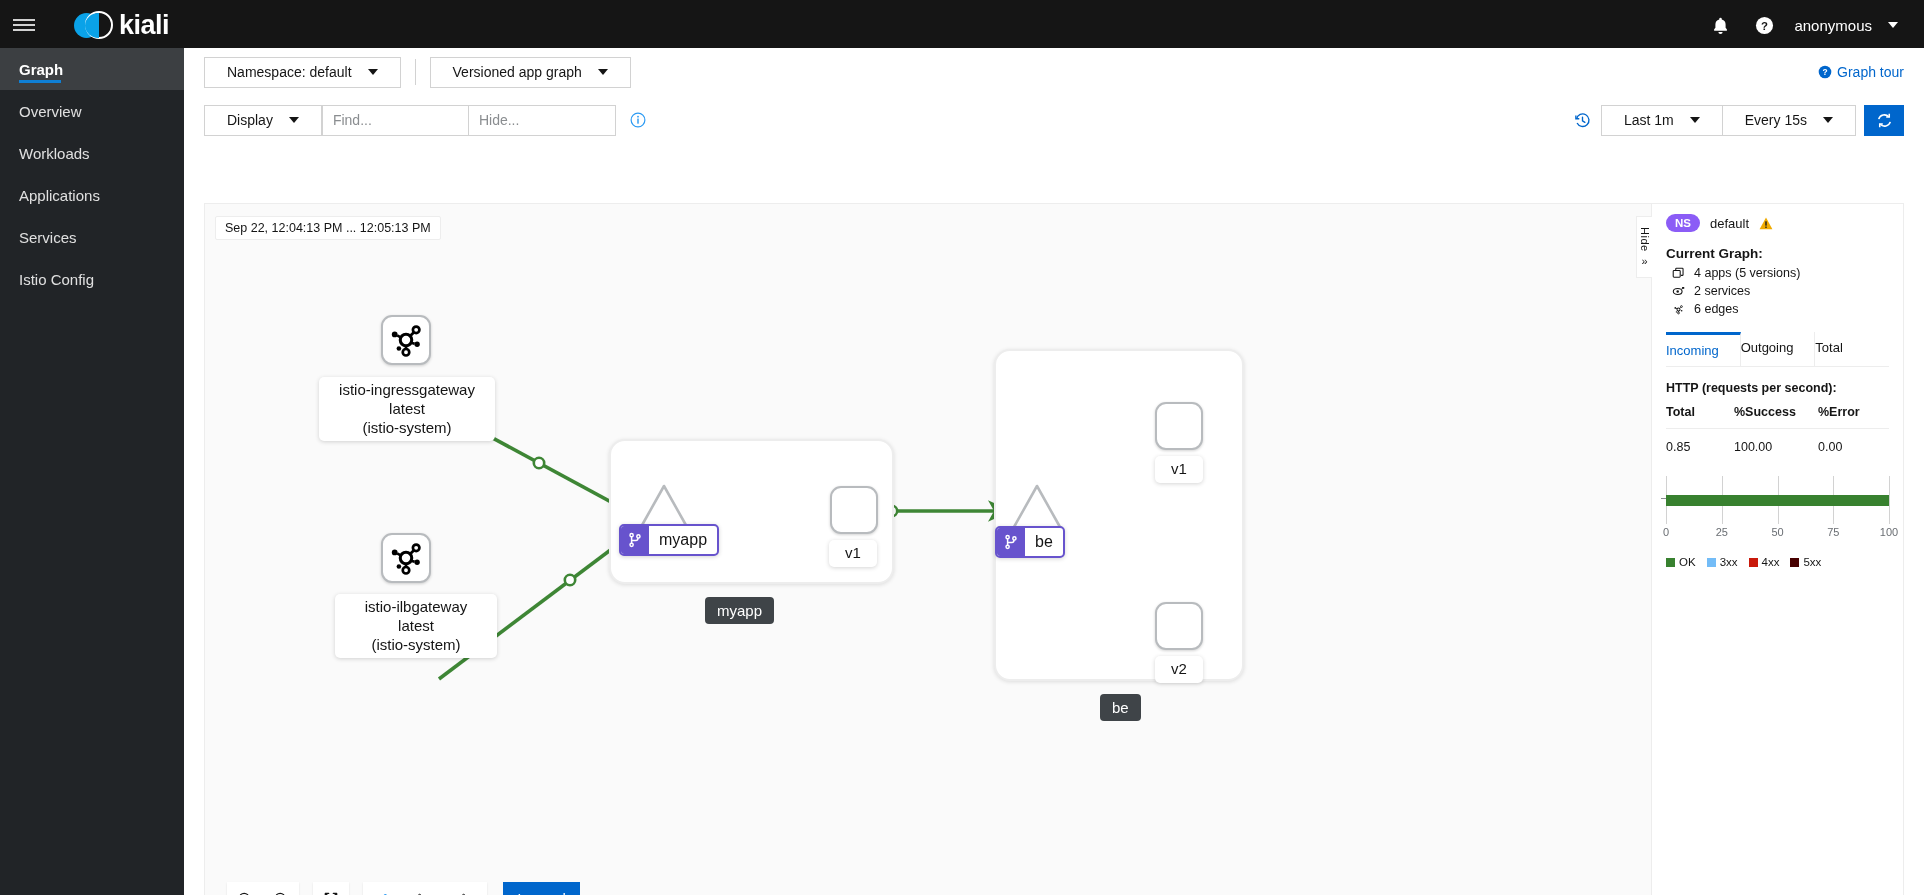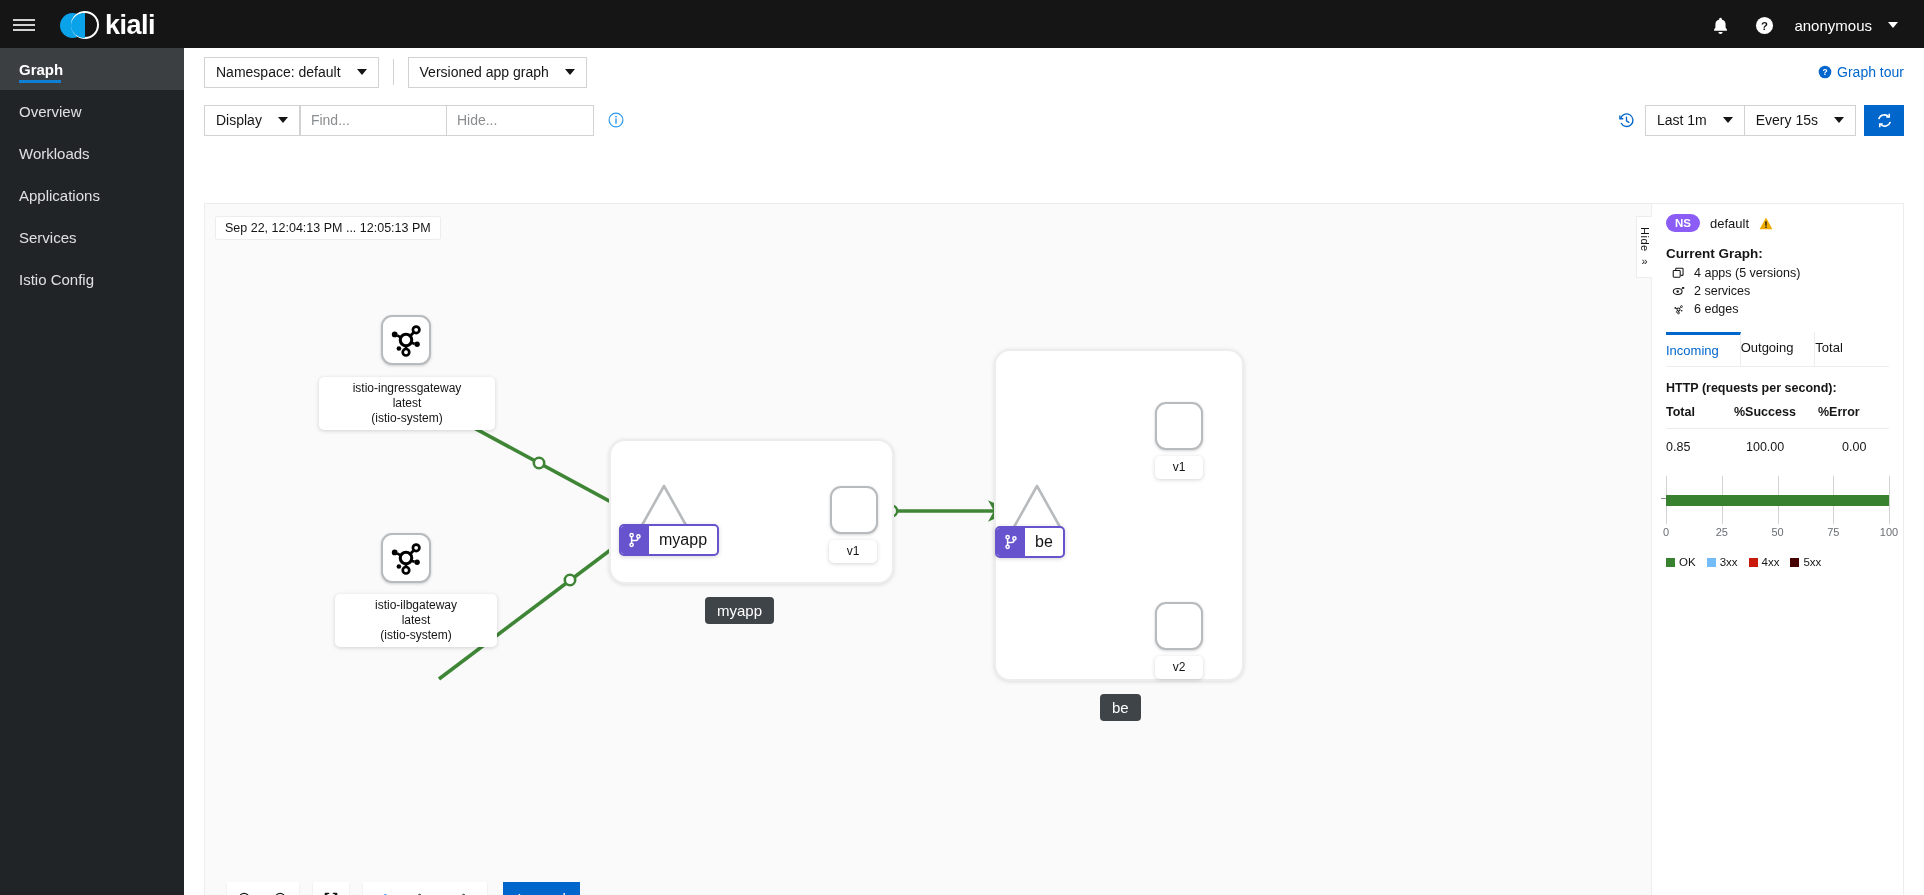--- a/index.html
+++ b/index.html
@@ -5,21 +5,21 @@
   * { box-sizing: border-box; margin: 0; padding: 0; }
   html, body {
     width: 1924px; height: 895px;
     font-family: "Liberation Sans", sans-serif;
     background: #fff; overflow: hidden;
   }
 
   
   .masthead {
     position: absolute; top: 0; left: 0; width: 1924px; height: 50px;
-    background: #151515; display: flex; align-items: center;
+    background: #151515; display: flex; align-items: center; gap: 14px;
   }
   .hamburger { width: 48px; height: 48px; display:flex; align-items:center; justify-content:center; cursor:pointer; }
   .hamburger span { display:block; width:22px; height:2px; background:#d2d2d2; margin:3px 0; }
   .brand { display:flex; align-items:center; gap:9px; margin-left: 12px; }
   .brand-logo { position:relative; width:36px; height:31px; }
   .brand-logo .c1 {
     position:absolute; left:0; top:3px; width:25px; height:25px; border-radius:50%;
     background:#0aa2e8;
   }
   .brand-logo .c2 {
@@ -55,21 +55,21 @@
   .main { position:absolute; top:48px; left:184px; width:1740px; height:847px; background:#fff; }
 
   .toolbar-row1 {
     height:48px; display:flex; align-items:center; padding:0 20px; gap:0;
   }
   .toolbar-row2 {
     height:48px; display:flex; align-items:center; padding:0 20px; gap:0;
   }
   .pf-select {
     height:31px; border:1px solid #d2d2d2; background:#fff; display:flex; align-items:center;
-    padding:0 11px; font-size:14px; color:#151515; cursor:pointer; gap:16px; white-space:nowrap;
+    padding:0 22px; font-size:14px; color:#151515; cursor:pointer; gap:16px; white-space:nowrap;
   }
   .pf-select .caret { width:0;height:0;border-left:5px solid transparent;border-right:5px solid transparent;border-top:6px solid #151515; }
   .vdivider { width:1px; height:26px; background:#d2d2d2; margin:0 14px; }
   .pf-input {
     height:31px; border:1px solid #d2d2d2; border-left:none; background:#fff;
     display:flex; align-items:center; padding:0 10px; font-size:14px; color:#8a8d90; width:147px;
   }
   .pf-input.first { border-left:1px solid #d2d2d2; }
   .info-icon { margin-left:14px; color:#2b9af3; cursor:pointer; display:flex; }
 
@@ -92,21 +92,21 @@
   }
 
   
   .gnode { position:absolute; }
   .box-node {
     width:50px; height:50px; border-radius:11px; background:#fff; border:2px solid #b8bbbe;
     box-shadow:0 1px 3px rgba(0,0,0,0.18);
   }
   .nlabel {
     position:absolute; background:#fff; border-radius:5px; padding:4px 9px;
-    font-size:12px; color:#151515; text-align:center; line-height:1.25; white-space:pre;
+    font-size:15px; color:#151515; text-align:center; line-height:1.25; white-space:pre;
     box-shadow:0 1px 4px rgba(0,0,0,0.17);
   }
   .grp-box {
     position:absolute; border:2px solid #ededed; border-radius:16px; background:#fff;
     box-shadow:0 1px 4px rgba(0,0,0,0.12);
   }
   .grp-tag {
     position:absolute; background:#3f4448; color:#fff; font-size:15px; padding:5px 12px; border-radius:4px;
   }
   .vs-badge {
@@ -152,21 +152,21 @@
   .cg-line { display:flex; align-items:center; gap:9px; font-size:12.5px; color:#151515; margin:4px 0 4px 6px; }
   .sp-tabs { display:flex; margin-top:16px; border-bottom:1px solid #ededed; }
   .sp-tab {
     flex:1; font-size:13px; color:#151515; padding:8px 0; cursor:pointer;
     border-right:1px solid #ededed; position:relative;
   }
   .sp-tab:last-child { border-right:none; }
   .sp-tab.active { color:#06c; border-top:3px solid #06c; border-right:1px solid #ededed; }
   .http-title { font-size:12.5px; font-weight:700; color:#151515; margin:14px 0 10px; }
   .metric-head { display:flex; font-size:12.5px; font-weight:700; color:#151515; }
-  .metric-row  { display:flex; font-size:12.5px; color:#151515; padding-top:11px;gap:12px; }
+  .metric-row  { display:flex; font-size:12.5px; color:#151515; padding-top:11px; }
   .metric-head { border-bottom:1px solid #ededed; padding-bottom:9px; }
   .mcol { flex:1; }
   .mcol.c1 { flex:0 0 68px; }
   .mcol.c2 { flex:0 0 84px; }
 
   .spark { margin-top:22px; position:relative; width:100%; height:60px; }
   .spark .axis-v { position:absolute; top:0; width:1px; height:48px; background:#d2d2d2; }
   .spark .bar { position:absolute; left:0; top:19px; height:11px; background:#38812f; }
   .spark .tickrow { position:absolute; top:50px; left:0; width:100%; height:16px; }
   .spark .tick { position:absolute; font-size:11px; color:#6a6e73; transform:translateX(-50%); }

